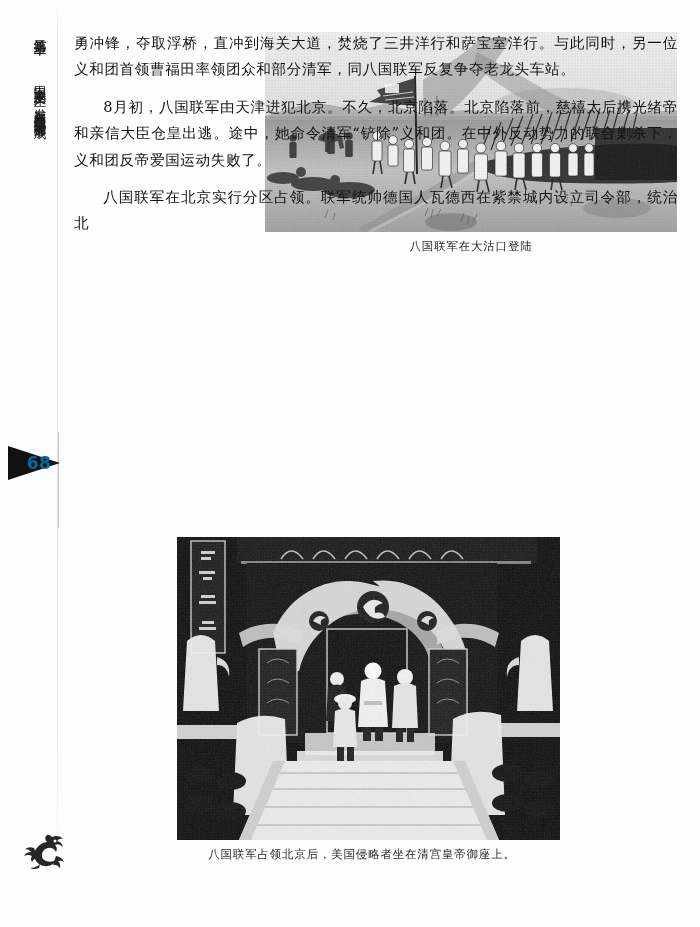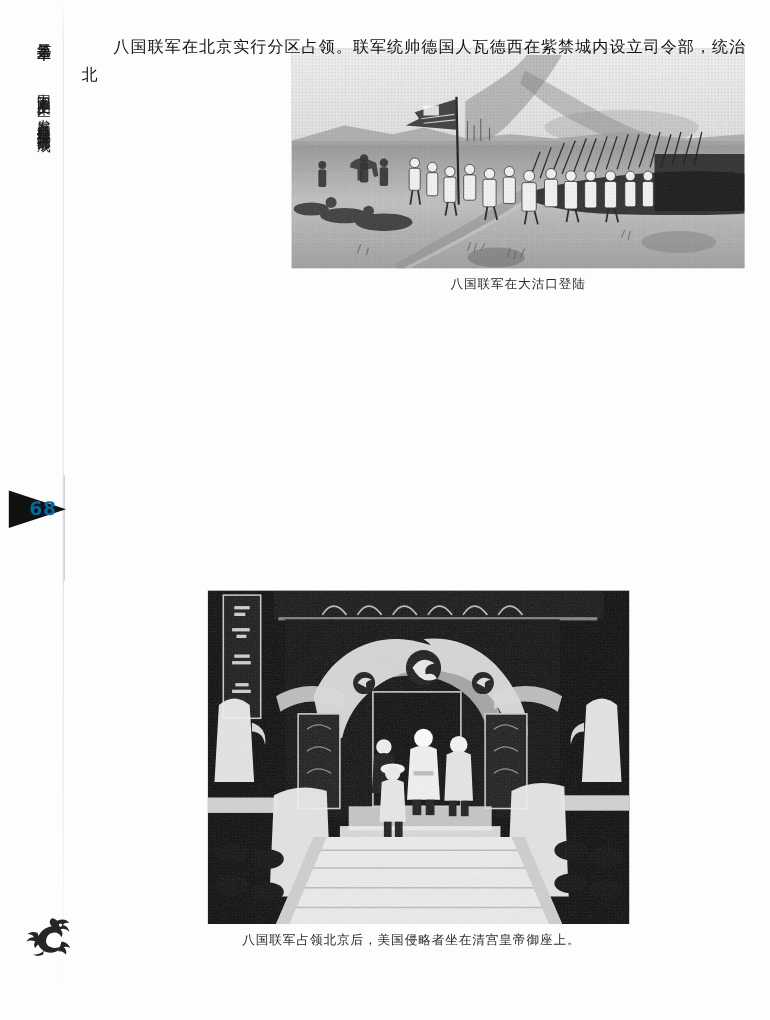--- a/index.html
+++ b/index.html
@@ -130,37 +130,36 @@
     letter-spacing: 0.8px;
     color: #2a2a2a;
     text-align: center;
     margin-top: 7px;
     white-space: nowrap;
   }
 
   
   .fig-top {
     left: 265px;
-    top: 44px;
+    top: 32px;
     width: 412px;
   }
   .fig-top .plate {
     position: relative;
     width: 412px;
     height: 200px;
     overflow: hidden;
     background: #cfcfcf;
   }
 
   
   .fig-bottom {
     left: 177px;
     top: 537px;
     width: 370px;
-    margin-left: 12px;
   }
   .fig-bottom .plate {
     position: relative;
     width: 383px;
     height: 303px;
     overflow: hidden;
     background: #0a0a0a;
   }
 
   
@@ -390,20 +389,22 @@
 
           <rect x="0" y="0" width="412" height="200" filter="url(#grainT)" opacity="0.5"></rect>
           <rect x="0" y="0" width="412" height="200" fill="url(#dots)" opacity="0.22"></rect>
         </g>
       </svg>
     </div>
     <figcaption class="fig-caption">八国联军在大沽口登陆</figcaption>
   </figure>
 
   <div class="col">
+    <p class="body" style="text-indent:0;">勇冲锋，夺取浮桥，直冲到海关大道，焚烧了三井洋行和萨宝室洋行。与此同时，另一位义和团首领曹福田率领团众和部分清军，同八国联军反复争夺老龙头车站。</p>
+    <p class="body">8月初，八国联军由天津进犯北京。不久，北京陷落。北京陷落前，慈禧太后携光绪帝和亲信大臣仓皇出逃。途中，她命令清军“铲除”义和团。在中外反动势力的联合剿杀下，义和团反帝爱国运动失败了。</p>
     <p class="body">八国联军在北京实行分区占领。联军统帅德国人瓦德西在紫禁城内设立司令部，统治北</p>
   </div>
 
   <figure class="fig-bottom">
     <div class="plate">
       <svg width="383" height="303" viewBox="0 0 383 303">
         <defs>
           <filter id="grainB">
             <feTurbulence type="fractalNoise" baseFrequency="1.1" numOctaves="3" result="n"></feTurbulence>
             <feColorMatrix in="n" type="saturate" values="0"></feColorMatrix>

